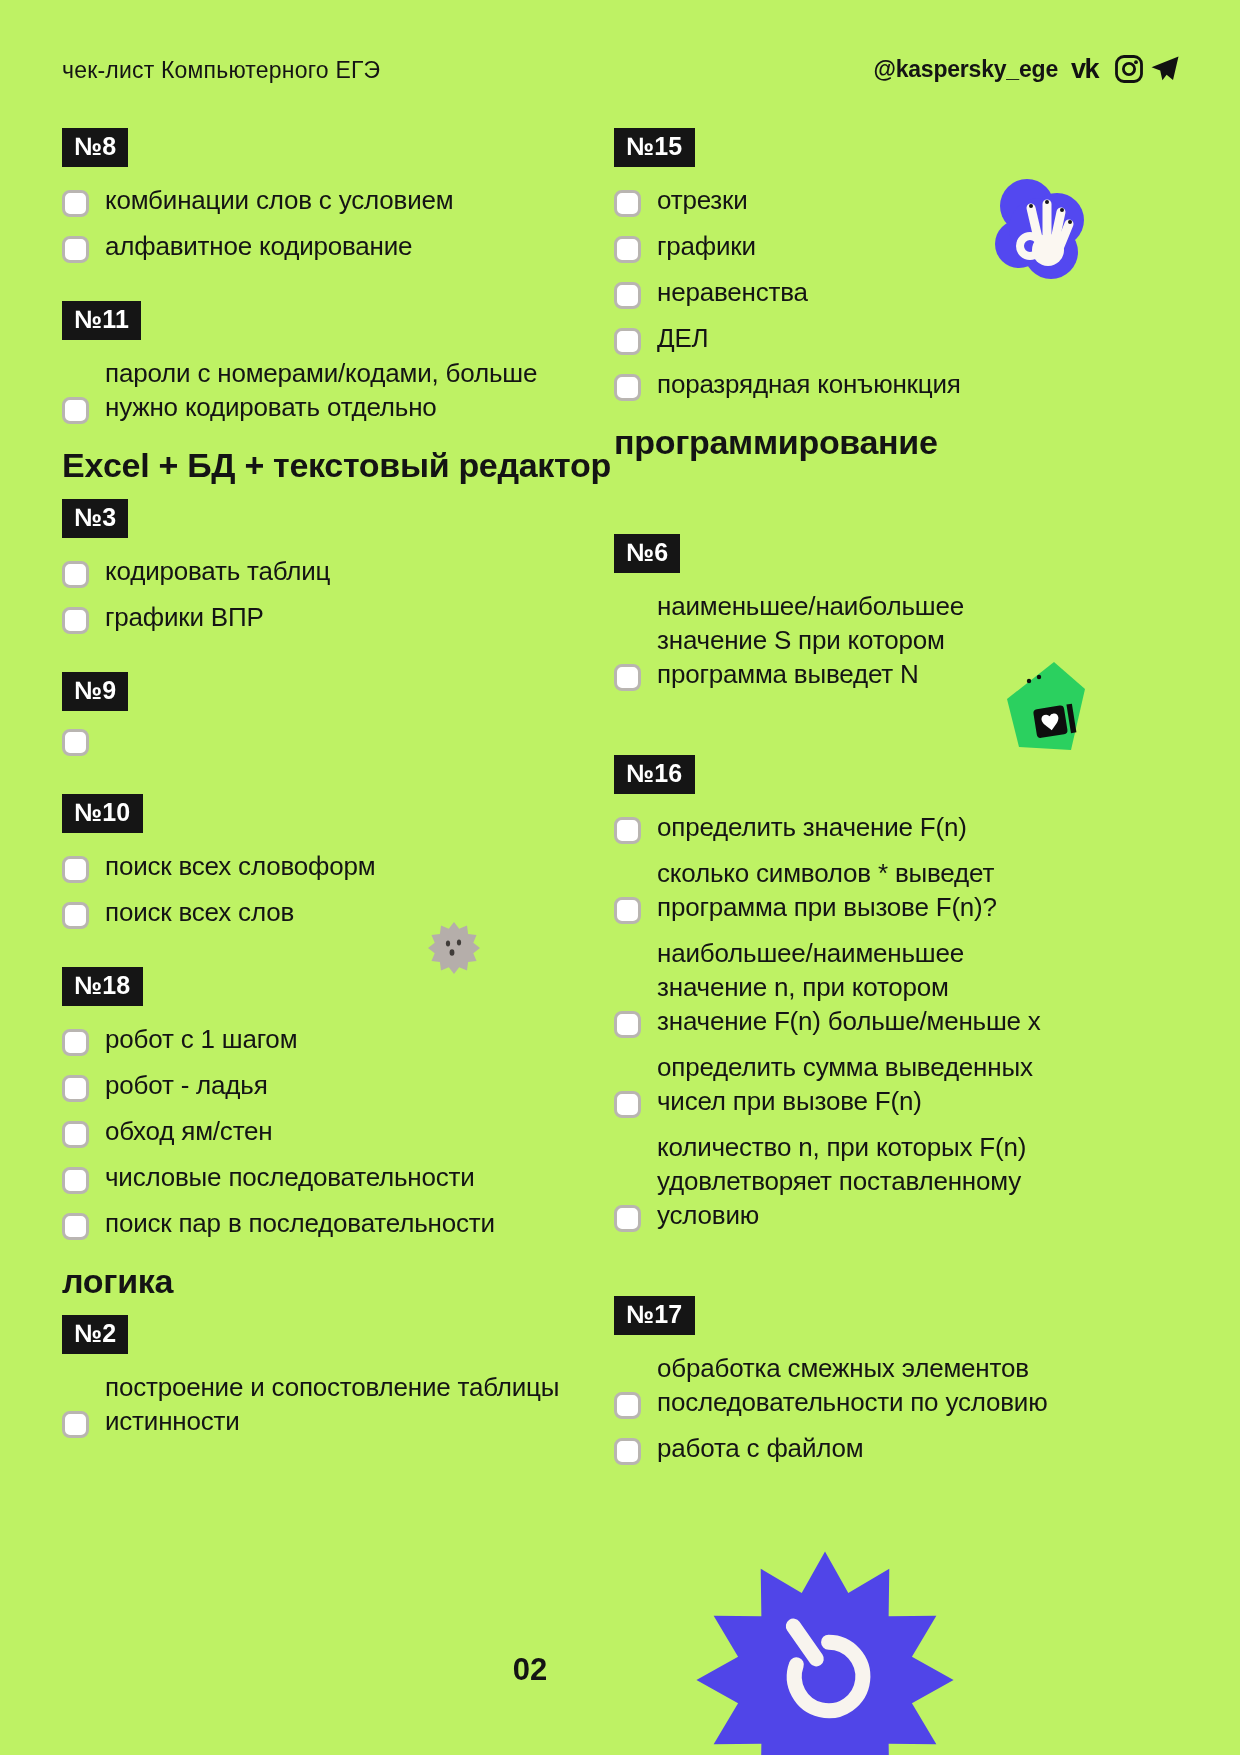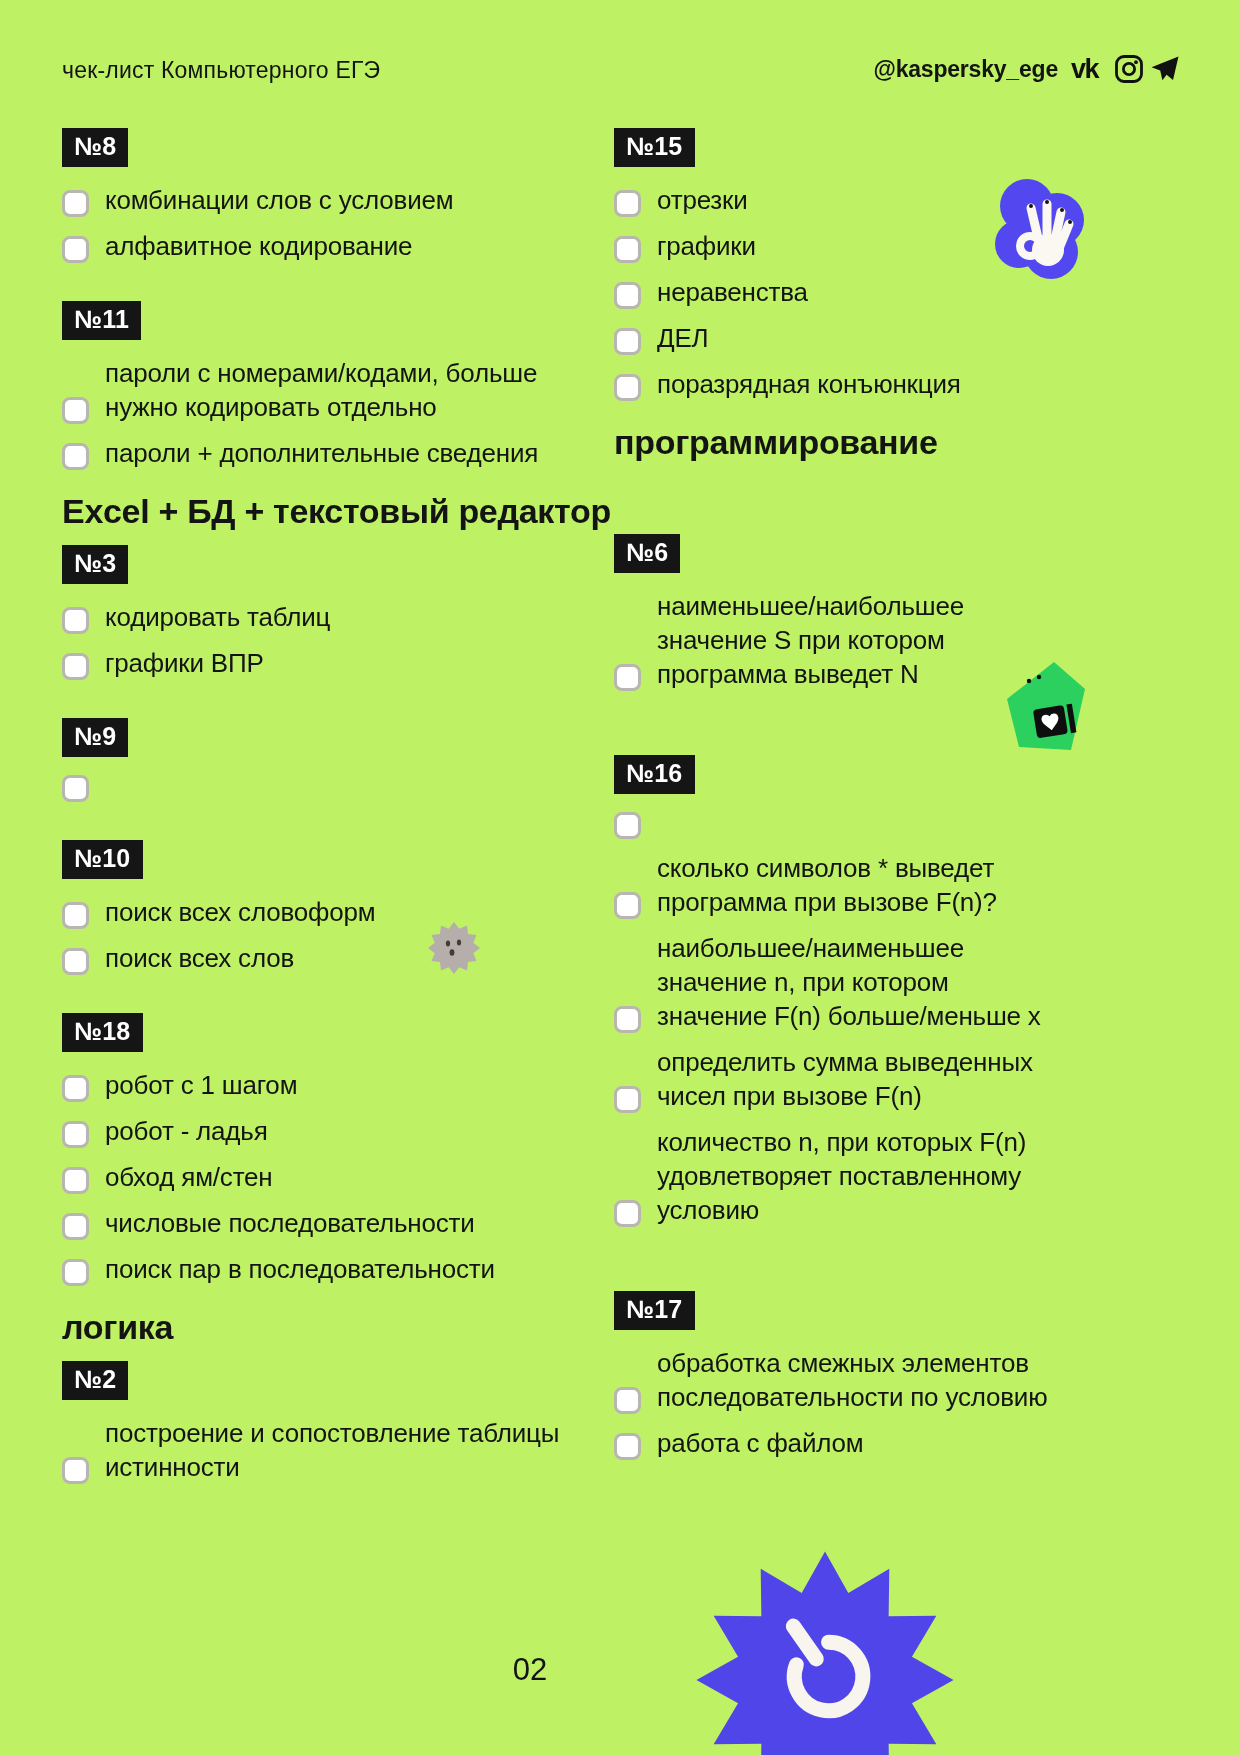--- a/index.html
+++ b/index.html
@@ -45,21 +45,21 @@
 
   
   .sticker { position:absolute; }
   .sticker svg { display:block; }
   .sticker-fuzzy { left:426px; top:918px; }
   .sticker-ok    { left:993px; top:176px; }
   .sticker-tag   { left:1000px; top:660px; }
   .sticker-star  { left:675px; top:1530px; }
 
   
-  .page-number { position:absolute; left:500px; top:1652px; width:60px; text-align:center; font-size:31px; font-weight:400; }
+  .page-number { position:absolute; left:500px; top:1652px; width:60px; text-align:center; font-size:31px; font-weight:700; }
 </style>
 </head>
 <body>
 
 <div class="page">
 
   <div class="header-title">чек-лист Компьютерного ЕГЭ</div>
 
   <div class="header-right">
     <span class="handle">@kaspersky_ege</span>
@@ -87,23 +87,20 @@
           <span class="checkbox"></span>
           <span class="item-text">комбинации слов с условием</span>
         </div><div class="item">
           <span class="checkbox"></span>
           <span class="item-text">алфавитное кодирование</span>
         </div></div>
       <div class="block block-tasks"><div class="badge">№11</div><div class="item">
           <span class="checkbox"></span>
           <span class="item-text">пароли с номерами/кодами, больше
 нужно кодировать отдельно</span>
-        </div><div class="item">
-          <span class="checkbox"></span>
-          <span class="item-text">пароли + дополнительные сведения</span>
         </div></div>
       <div class="block block-heading">
         <h2 class="section-heading">Excel + БД + текстовый редактор</h2>
       </div>
       <div class="block block-tasks"><div class="badge">№3</div><div class="item">
           <span class="checkbox"></span>
           <span class="item-text">кодировать таблиц</span>
         </div><div class="item">
           <span class="checkbox"></span>
           <span class="item-text">графики ВПР</span>
@@ -164,20 +161,21 @@
         <h2 class="section-heading">программирование</h2>
       </div>
       <div class="block block-tasks"><div class="badge">№6</div><div class="item">
           <span class="checkbox"></span>
           <span class="item-text">наименьшее/наибольшее
 значение S при котором
 программа выведет N</span>
         </div></div>
       <div class="block block-tasks"><div class="badge">№16</div><div class="item">
           <span class="checkbox"></span>
+          <span class="item-text">определить значение F(n)</span>
         </div><div class="item">
           <span class="checkbox"></span>
           <span class="item-text">сколько символов * выведет
 программа при вызове F(n)?</span>
         </div><div class="item">
           <span class="checkbox"></span>
           <span class="item-text">наибольшее/наименьшее
 значение n, при котором
 значение F(n) больше/меньше x</span>
         </div><div class="item">

